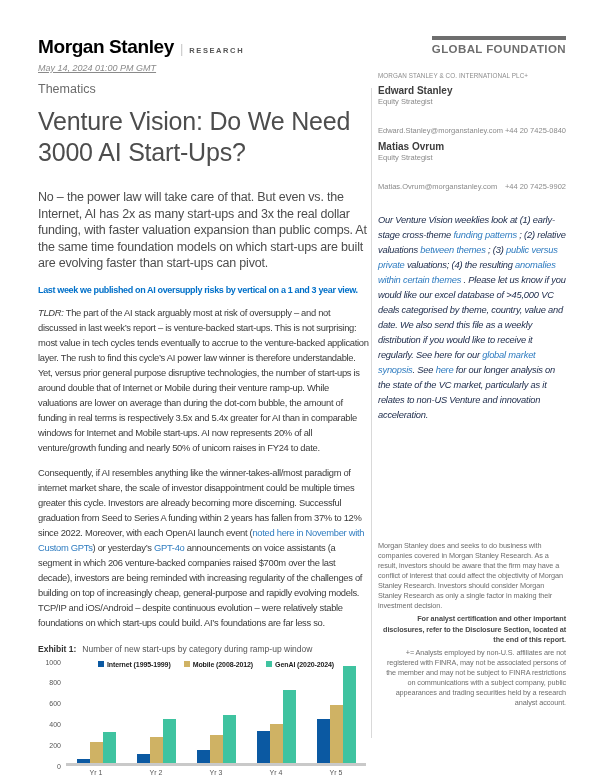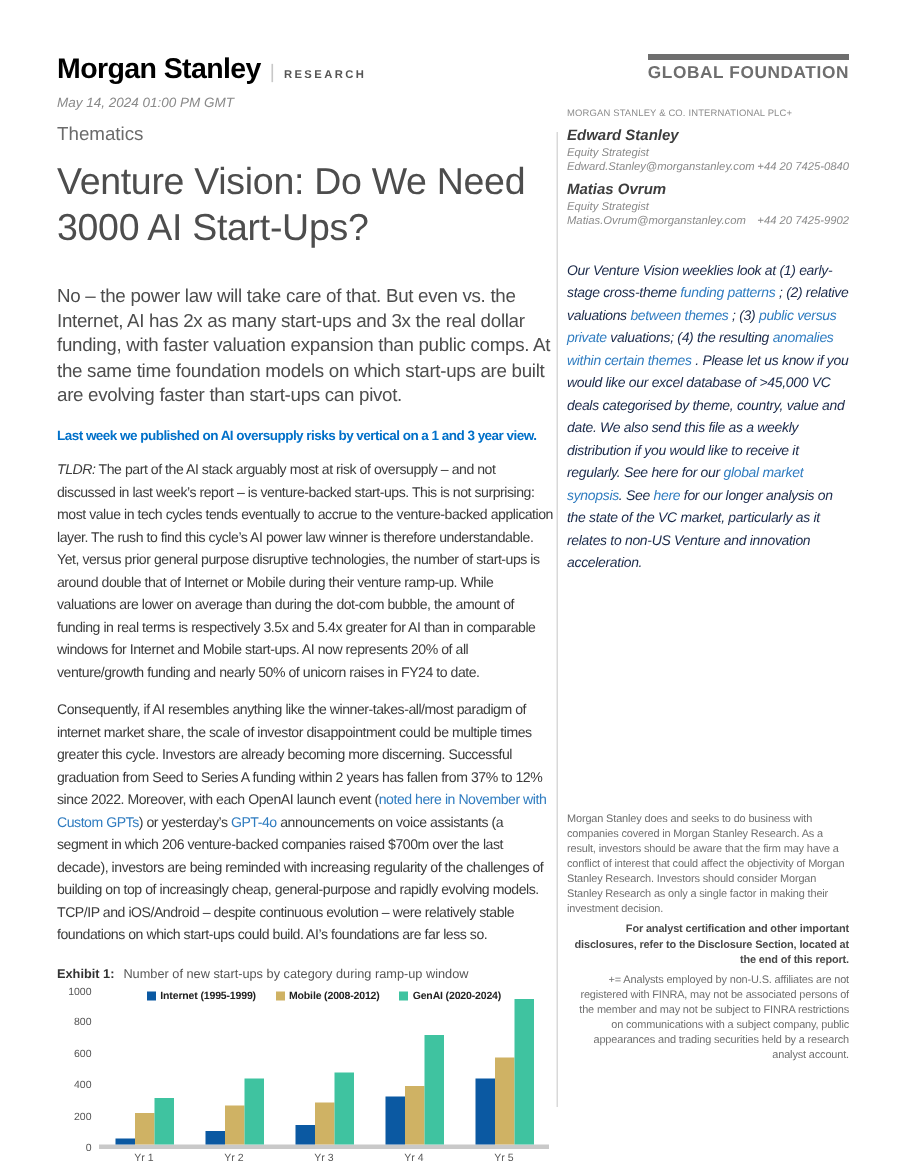--- a/index.html
+++ b/index.html
@@ -12,21 +12,21 @@
   .col-right { position:absolute; left:378px; top:36px; width:188px; height:706px;
                display:flex; flex-direction:column; }
   .v-divider { position:absolute; left:371px; top:88px; height:650px; width:1px;
                background:#d9d9d9; }
 
   
   .brand-row { display:flex; align-items:baseline; gap:6px; }
   .brand { font-size:19px; font-weight:bold; color:#000; letter-spacing:-0.4px; }
   .brand-sep { color:#c8c8c8; font-size:13px; }
   .brand-sub { font-size:7.5px; font-weight:bold; color:#555; letter-spacing:1.6px; }
-  .pub-date { margin-top:5px; font-size:9px; font-style:italic; color:#8a8a8a; }
+  .pub-date { margin-top:5px; font-size:9px; font-style:italic; color:#8a8a8a;text-decoration:underline; }
   .section-label { margin-top:9px; font-size:12.5px; font-weight:normal; color:#6b6b6b; }
   .report-title { margin-top:10px; font-size:25px; font-weight:400; color:#4d4d4d;
                   line-height:1.22; letter-spacing:-0.2px; }
   .report-subtitle { margin-top:22px; font-size:12.5px; color:#4d4d4d; line-height:1.32;
                      letter-spacing:-0.2px; }
 
   
   .lead { margin-top:13px; font-size:9px; font-weight:bold; color:#0070c9;
           letter-spacing:-0.35px; white-space:nowrap; }
   .body-para { margin-top:10px; font-size:9.4px; color:#3b3b3b; line-height:15px;
@@ -55,25 +55,25 @@
   .bar { width:13px; }
   .x-axis { display:flex; justify-content:space-around; width:300px; margin-left:28px; }
   .x-label { font-size:7px; color:#555; padding-top:3px; }
   .chart-source { margin-top:8px; font-size:7.5px; color:#999; letter-spacing:-0.1px; }
 
   
   .masthead-wrap { display:flex; justify-content:flex-end; }
   .masthead { border-top:4px solid #6e6e6e; padding-top:3px; font-size:11.5px;
               font-weight:bold; color:#6e6e6e; letter-spacing:0.4px; }
   .firm-name { margin-top:17px; font-size:6.3px; color:#8c8c8c; letter-spacing:0.1px; }
-  .analyst { margin-top:6px;font-style:italic; }
+  .analyst { margin-top:6px; }
   .analyst-name { font-size:10px; font-weight:bold; color:#3d3d3d; }
   .analyst-role { font-size:7.5px; color:#8a8a8a; margin-top:1px; }
   .analyst-contact { display:flex; justify-content:space-between; font-size:7.5px;
-                     color:#8a8a8a; margin-top:0; }
+                     color:#8a8a8a; margin-top:20px; }
   .sidebar-abstract { margin-top:22px; font-size:9.3px; font-style:italic; color:#1b2a4a;
                       line-height:15px; letter-spacing:-0.2px; }
   .sidebar-abstract .seg-link { cursor:pointer; }
   .disclosures { margin-top:auto; font-size:7.3px; color:#6f6f6f; line-height:1.38;
                  letter-spacing:-0.1px; padding-bottom:34px; }
   .disclosures p + p { margin-top:3px;text-align:right; }
   .disc-bold { font-weight:bold; color:#4a4a4a; }
 </style>
 </head>
 <body>

